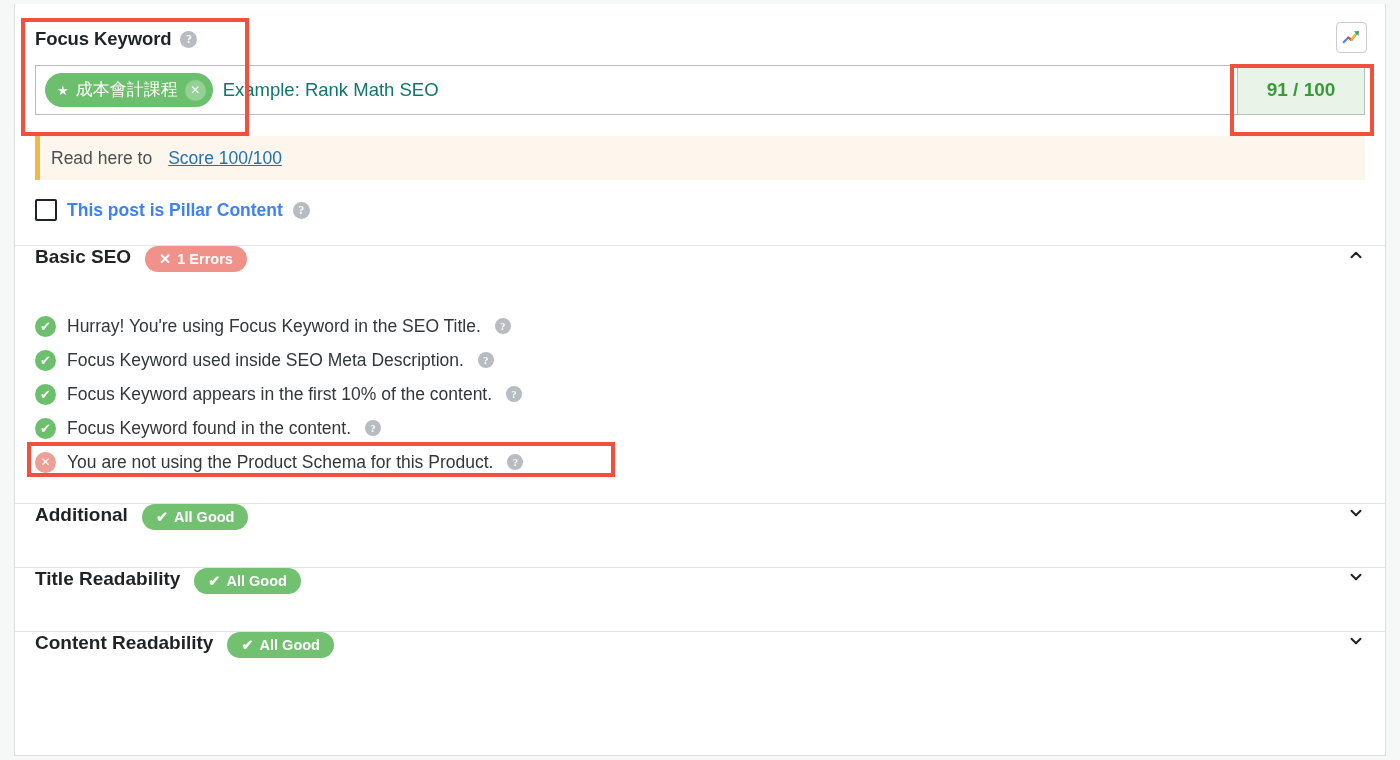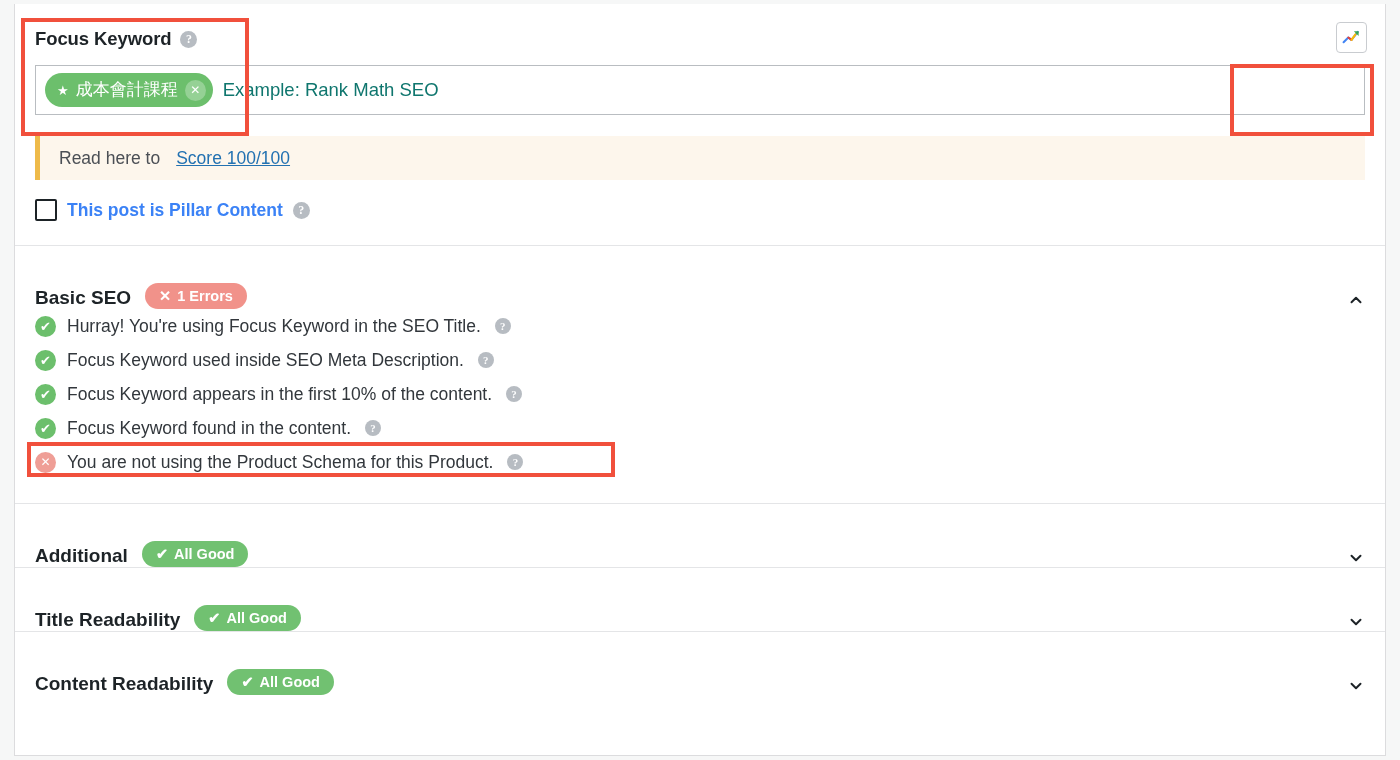--- a/index.html
+++ b/index.html
@@ -87,41 +87,41 @@
     border: 1px solid #c9ccd0; border-radius: 4px;
     background: #fff; display: flex; align-items: center; justify-content: center;
     cursor: pointer;
   }
 
   
   .notice {
     margin: 21px 20px 0 20px;
     background: #fdf6ec; border-left: 5px solid #eeba49;
     height: 44px; display: flex; align-items: center;
-    padding-left: 19px;
+    padding-left: 11px;
     font-size: 17.5px; color: #4b4f55;
   }
   .notice a { color: #2271b1; text-decoration: underline; margin-left: 16px; }
 
   
   .pillar-row {
     margin: 17px 20px 0 20px;
     display: flex; align-items: center; gap: 10px; height: 26px;
   }
   .cbox {
     width: 22px; height: 22px; border: 2px solid #1d2327;
     background: #fff; border-radius: 2px; cursor: pointer; flex: none;
   }
   .pillar-label { font-size: 17.5px; font-weight: bold; color: #3b82f6; }
 
   .divider { height: 1px; background: #e4e5e7; margin-top: 22px; }
 
   
   .sec-head {
-    display: flex; align-items: flex-end; gap: 14px;
+    display: flex; align-items: flex-start; gap: 14px;
     padding: 0 20px; height: 63px; cursor: pointer;
   }
   .sec-title { font-size: 19px; font-weight: bold; color: #1d2327; }
   .badge {
     display: inline-flex; align-items: center; gap: 6px;
     border-radius: 14px; height: 26px; padding: 0 14px;
     color: #fff; font-size: 14.5px; font-weight: bold;
   }
   .badge.err { background: #f1928a; }
   .badge.good { background: #71c171; }
@@ -155,20 +155,21 @@
 
     <div class="fk-input-row">
       <div class="fk-field">
         <span class="kw-tag">
           <span class="kw-star">★</span>
           <span class="kw-text">成本會計課程</span>
           <span class="kw-remove">✕</span>
         </span>
         <span class="kw-placeholder">Example: Rank Math SEO</span>
       </div>
+      <div class="score-box">91 / 100</div>
     </div>
 
     <div class="annot" style="left:6px; top:14px; width:228px; height:118px;"></div>
 
     <div class="annot" style="left:1215px; top:60px; width:144px; height:72px;"></div>
   </div>
 
   <div class="trend-btn">
     <svg width="19" height="19" viewBox="0 0 24 24">
       <polyline points="2,18 8,12 12,15 20,5" fill="none" stroke="#4285f4" stroke-width="2.6" stroke-linecap="round" stroke-linejoin="round"></polyline>

